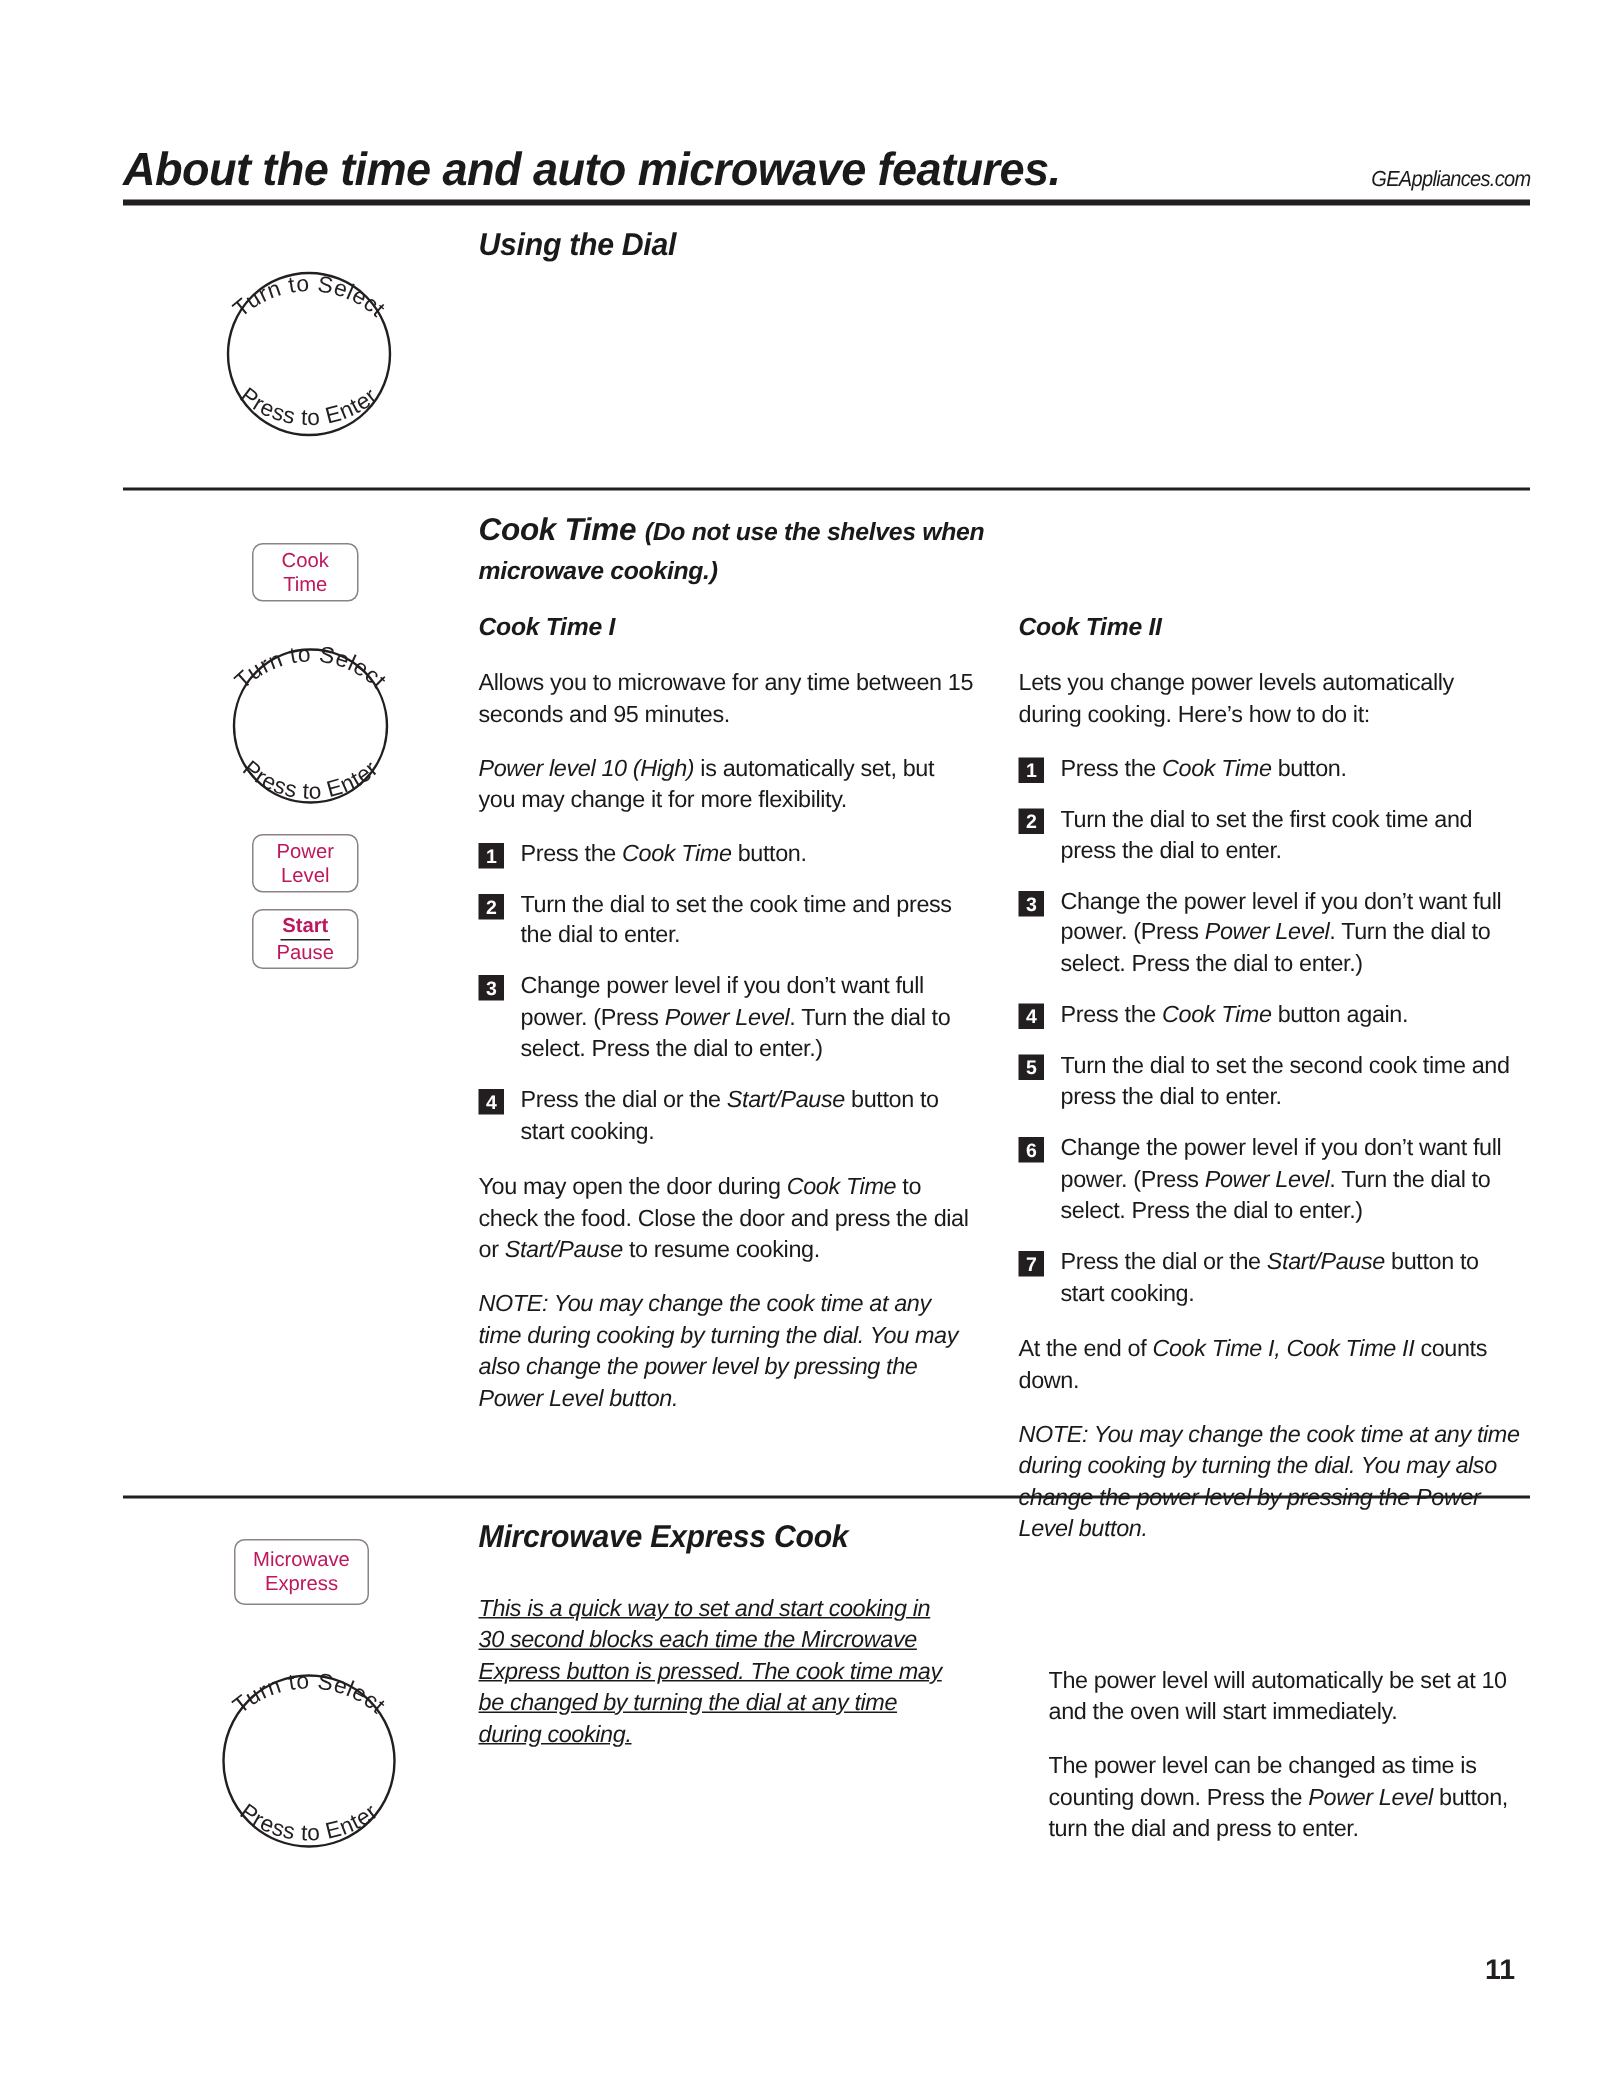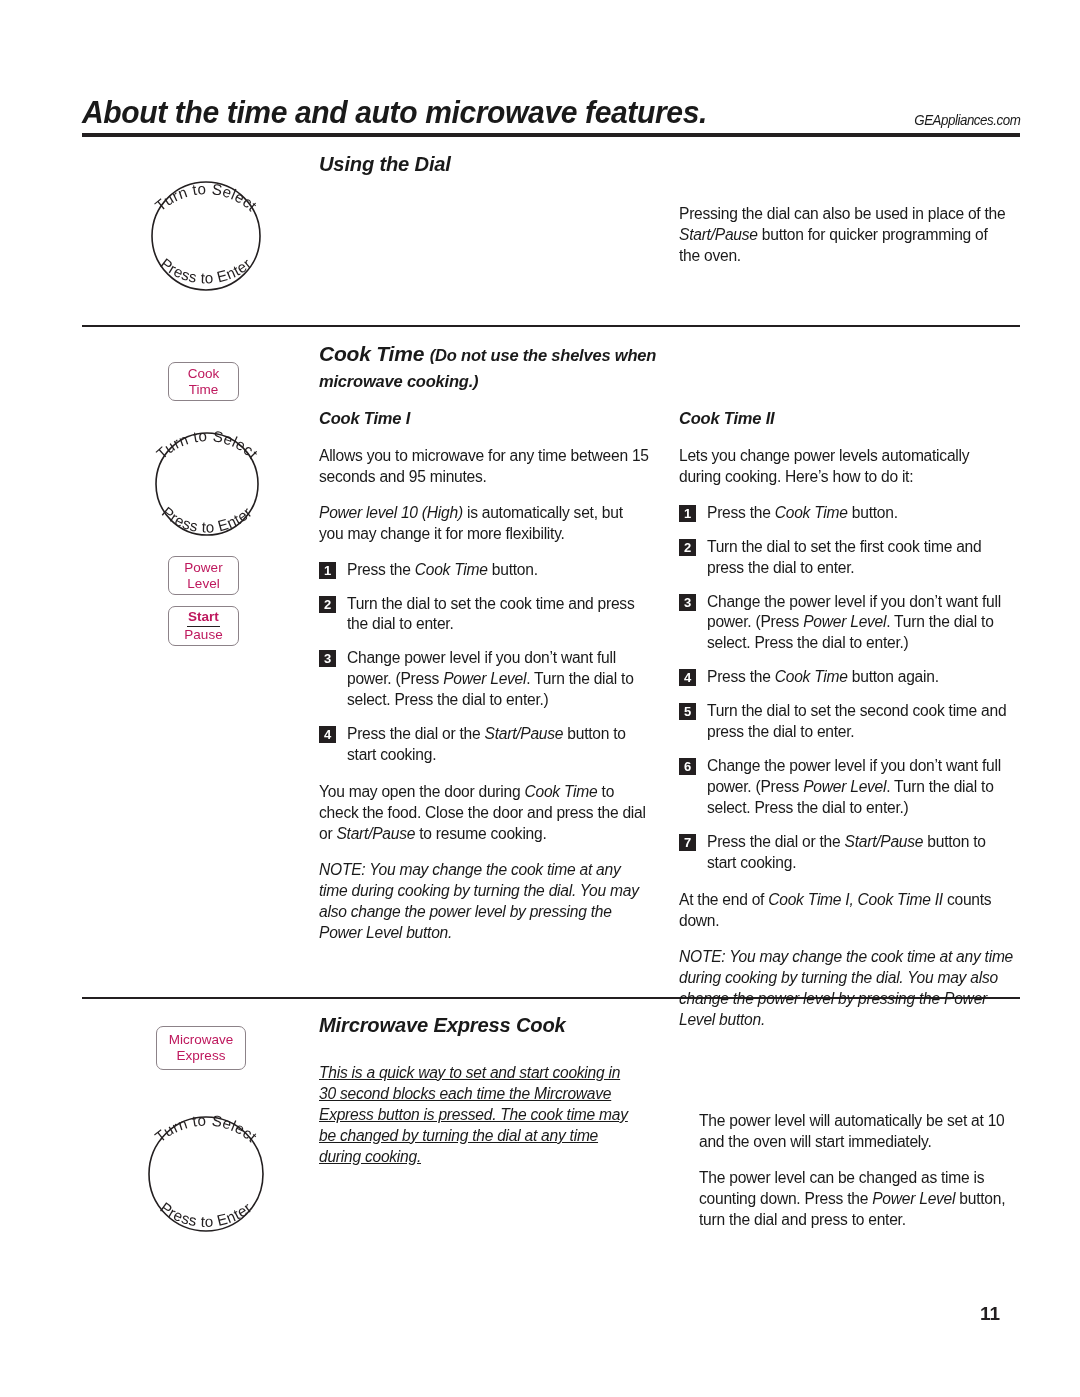--- a/index.html
+++ b/index.html
@@ -168,21 +168,21 @@
     text-align: center;
     font-family: "Liberation Sans", sans-serif;
   }
 
   
   .page-num {
     position: absolute;
     left: 980px;
     top: 1303px;
     width: 40px;
-    text-align: left;
+    text-align: center;
     font-size: 19px;
     font-weight: bold;
     color: #231f20;
   }
 </style>
 </head>
 <body>
 
 <div class="page-header">
   <div class="header-title">About the time and auto microwave features.</div>
@@ -205,23 +205,20 @@
     </text>
     <text class="dial-arc-text">
       <textPath href="#arcBot1" startOffset="50%" text-anchor="middle">Press to Enter</textPath>
     </text>
   </svg>
 </div>
 
 <div class="col" style="left:319px; top:152px; width:700px;">
   <div class="sec-head">Using the Dial</div>
   <div style="position:relative; margin-top:28px; height:90px;">
-    <div style="position:absolute; left:360px; top:0; width:330px;">
-      <p class="body"><span>Pressing the dial can also be used in place of the </span><span class="i">Start/Pause</span><span> button for quicker programming of the oven.</span></p>
-    </div>
   </div>
 </div>
 
 <div class="ctrl-btn" style="left:168px; top:362px; width:71px; height:39px;">
   <span class="ln">Cook</span>
   <span class="ln">Time</span>
 </div>
 
 <div class="dial" style="left:134px; top:412px; width:146px; height:140px;">
   <svg width="146" height="140" viewBox="0 0 146 140">

